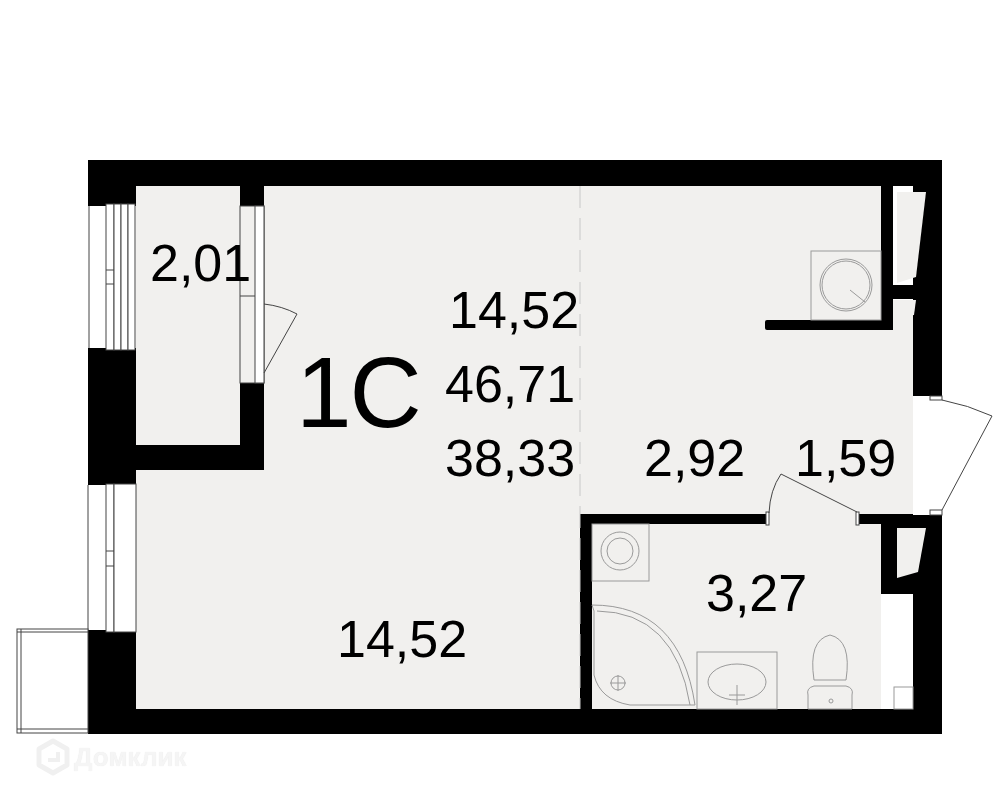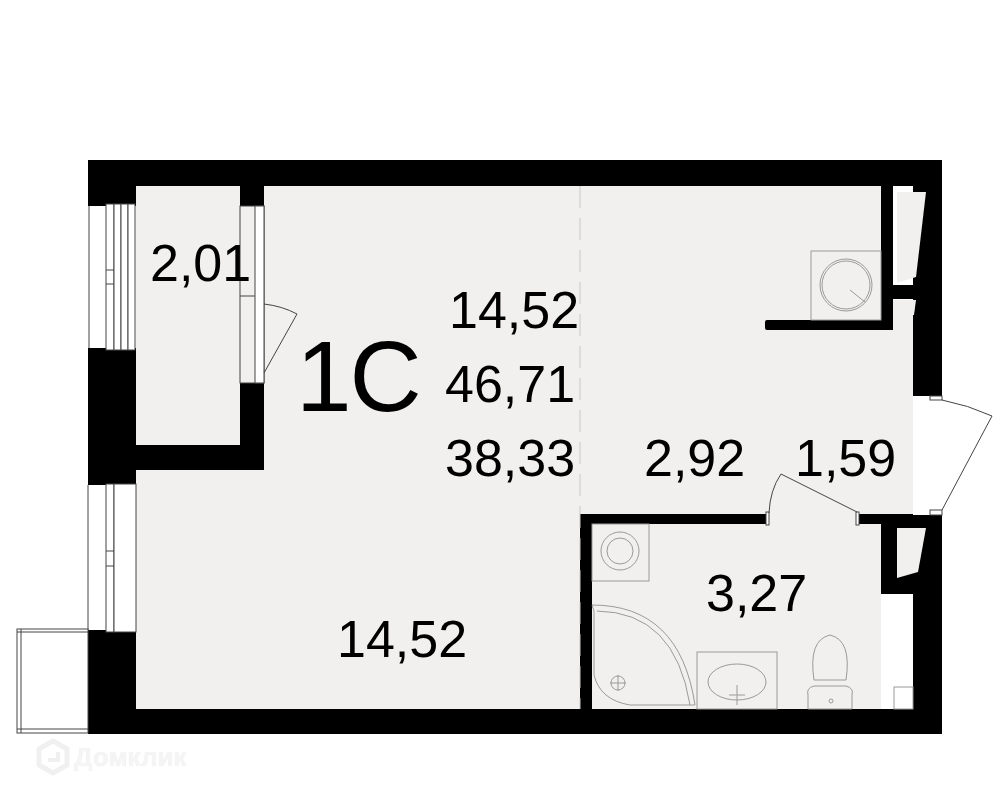--- a/index.html
+++ b/index.html
@@ -147,21 +147,21 @@
       <path d="M814 680 Q808 640 830 635 Q852 640 846 680 Z"></path>
       <path d="M808 695 Q806 688 814 686 L846 686 Q854 688 852 695 L852 709 L808 709 Z"></path>
       <circle cx="831" cy="701" r="2"></circle>
     </g>
 
     <rect x="894" y="687" width="19" height="22"></rect>
   </g>
 </svg>
 
 <div class="label area" style="left:150px; top:237px;">2,01</div>
-<div class="label type" style="left:296px; top:326px;">1С</div>
+<div class="label type" style="left:296px; top:342px;">1С</div>
 <div class="label area" style="left:449px; top:284px;">14,52</div>
 <div class="label area" style="left:445px; top:358px;">46,71</div>
 <div class="label area" style="left:445px; top:432px;">38,33</div>
 <div class="label area" style="left:644px; top:432px;">2,92</div>
 <div class="label area" style="left:795px; top:432px;">1,59</div>
 <div class="label area" style="left:706px; top:567px;">3,27</div>
 <div class="label area" style="left:337px; top:613px;">14,52</div>
 
 <div class="watermark">
   <svg width="34" height="38" viewBox="0 0 34 38">

